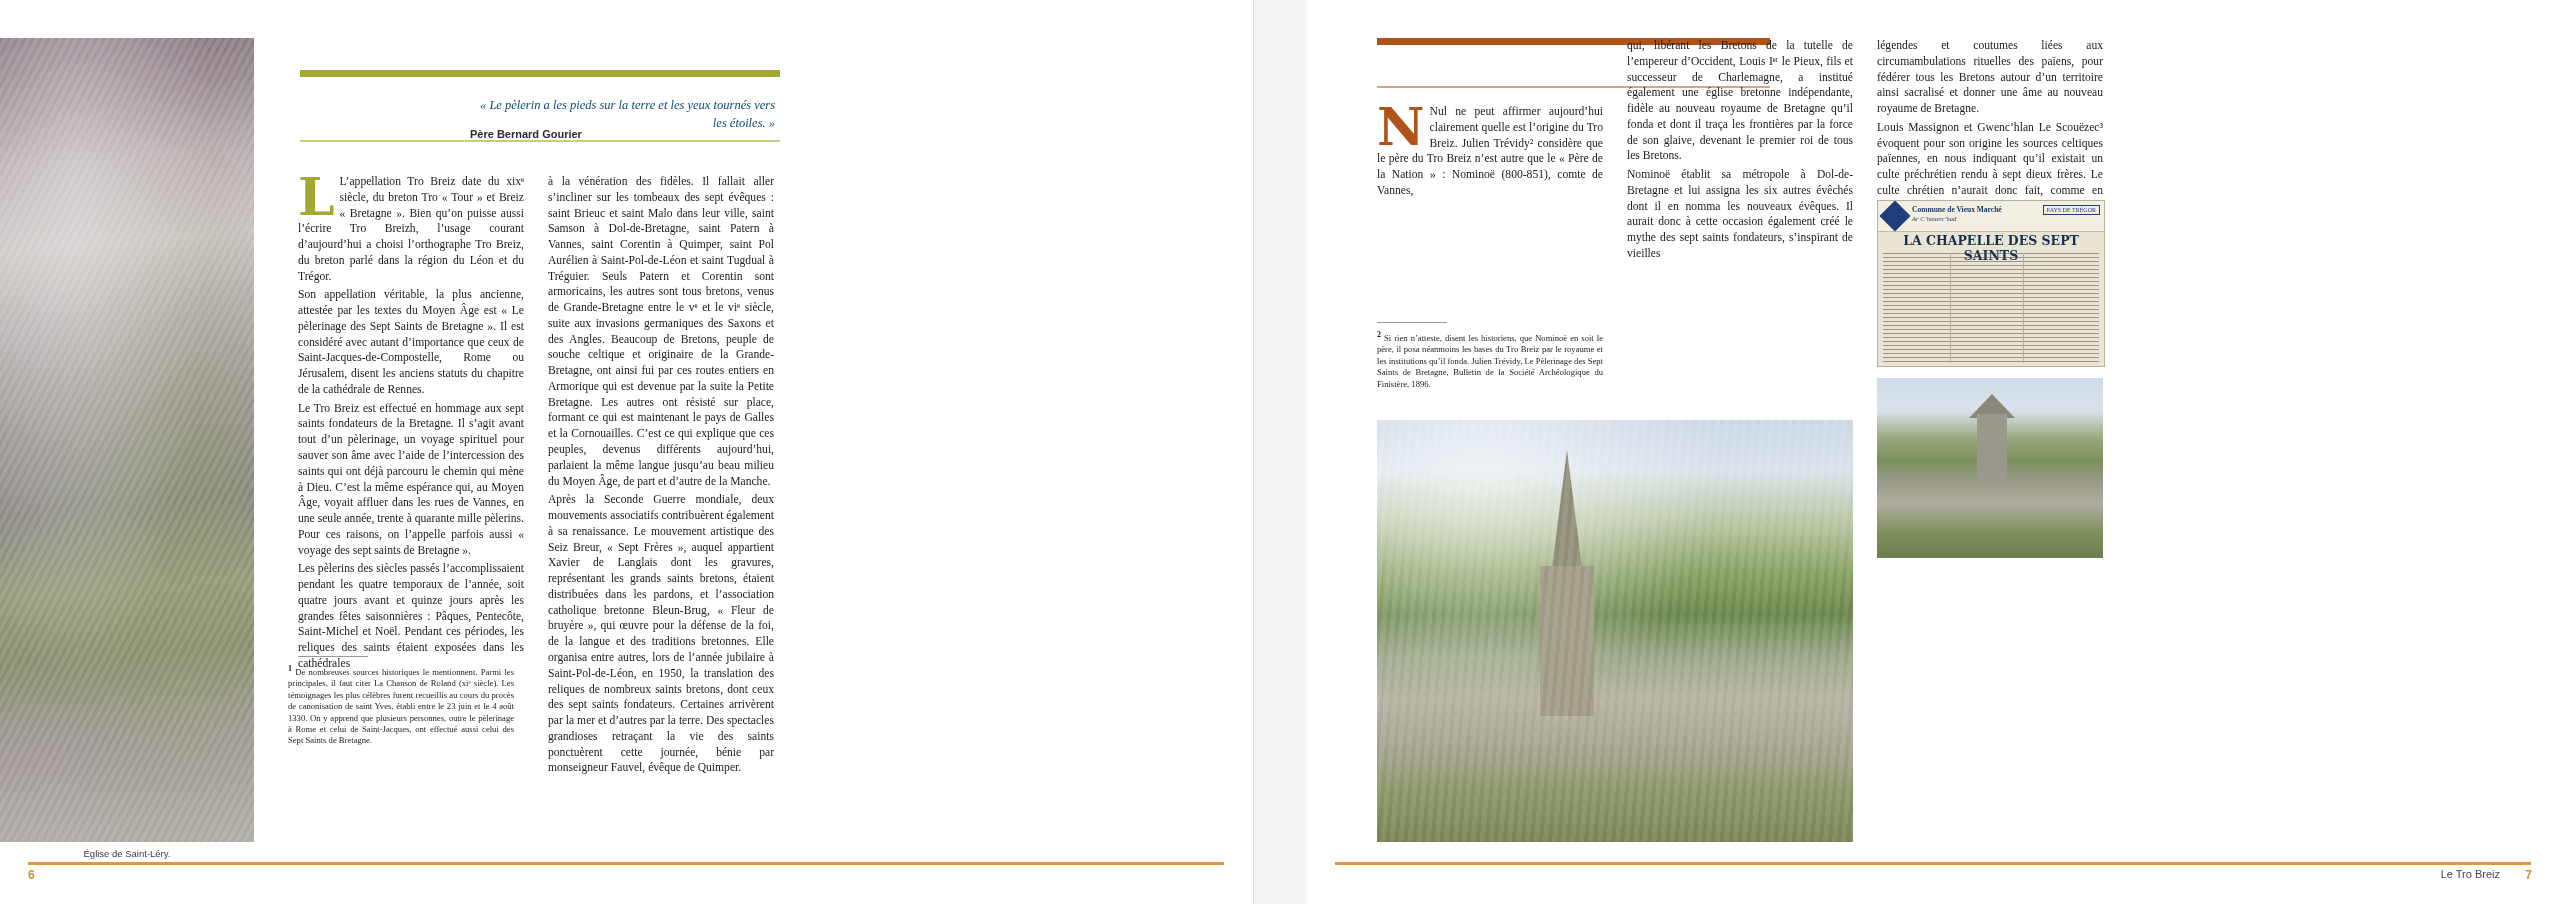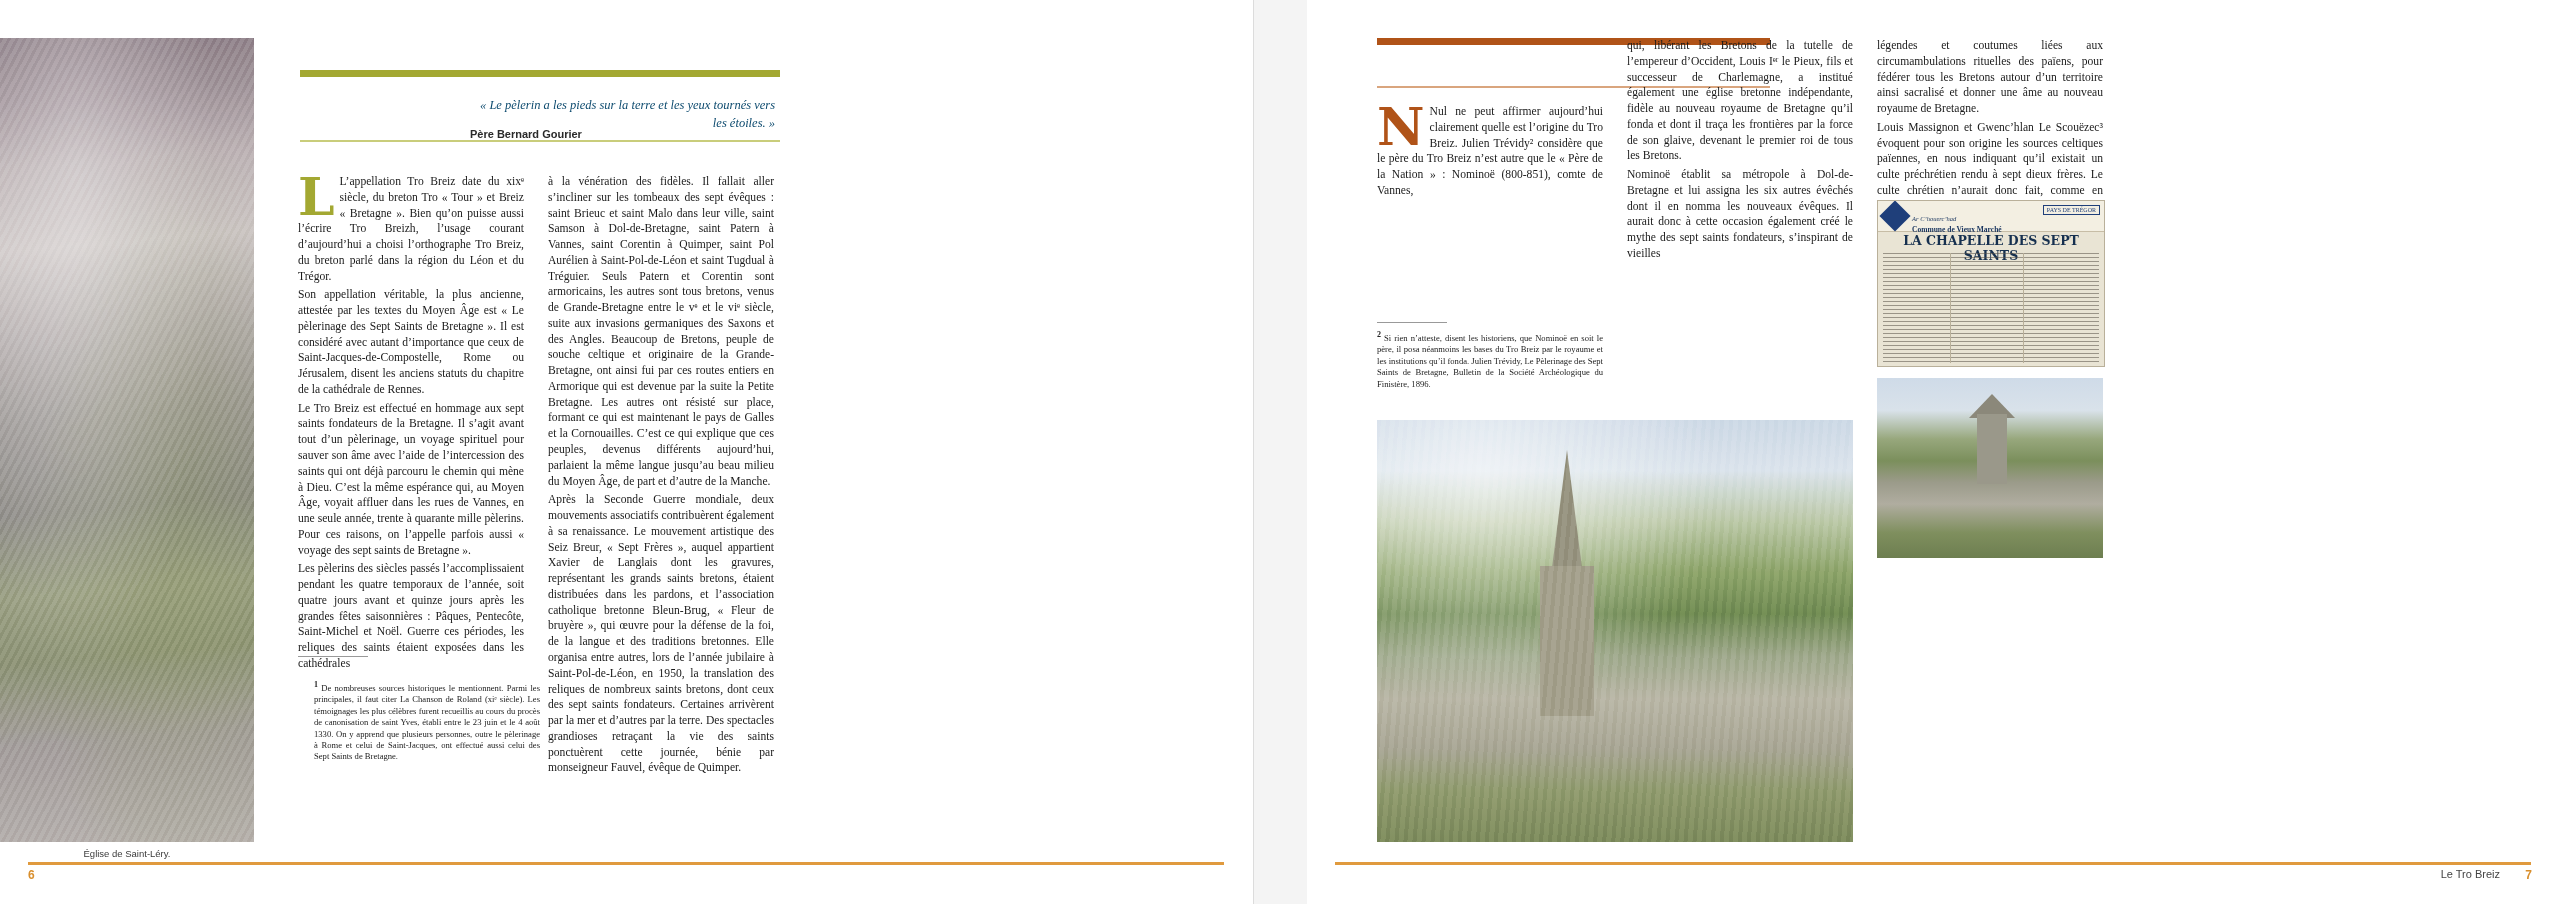--- a/index.html
+++ b/index.html
@@ -36,22 +36,22 @@
   .epi-author{position:absolute;left:470px;top:128px;width:305px;text-align:left;
      font-size:11px;font-weight:bold;color:#2a2a2a;font-family:"Liberation Sans",sans-serif;}
 
   .colL{position:absolute;top:174px;width:226px;font-size:11.6px;line-height:1.36;
         text-align:justify;hyphens:auto;}
   .colL1{left:298px;}
   .colL2{left:548px;}
   .colL p{margin:0 0 3px 0;}
   .dropcap{float:left;font-family:"DejaVu Serif",serif;font-weight:bold;font-size:52px;
      line-height:.82;color:#a3a832;margin:2px 5px 0 0;}
-  .fn{position:absolute;left:314px;top:664px;width:226px;font-size:8.6px;line-height:1.33;
-      text-align:justify;color:#222;margin-top:16px;}
+  .fn{position:absolute;left:288px;top:664px;width:226px;font-size:8.6px;line-height:1.33;
+      text-align:justify;color:#222;}
   .fn .num{font-size:8px;vertical-align:super;font-weight:bold;}
   .fn-rule{position:absolute;left:298px;top:656px;width:70px;height:1px;background:#999;}
 
   
   .rule-top-r{position:absolute;left:70px;top:38px;width:393px;height:7px;background:#b05318;}
   .title-r{position:absolute;left:68px;top:50px;width:500px;
      font-family:"DejaVu Serif",serif;font-weight:bold;font-size:20.5px;line-height:1.15;color:#b05318;}
   .rule-under-r{position:absolute;left:70px;top:86px;width:393px;height:2px;background:#d9a57e;}
 
   .colR{position:absolute;font-size:11.6px;line-height:1.36;text-align:justify;hyphens:auto;}
@@ -81,21 +81,21 @@
      border-left:15px solid transparent;border-right:15px solid transparent;border-bottom:118px solid #96937f;}
   .spire-body{position:absolute;left:163px;top:146px;width:54px;height:150px;background:#a39f8b;}
 
   .news-clip{position:absolute;left:570px;top:200px;width:226px;height:165px;
      background:#e9e4d4;border:1px solid #b9b09a;overflow:hidden;}
   .news-top{position:absolute;left:0;top:0;width:100%;height:30px;background:#f3efe2;
      border-bottom:1px solid #c7bda6;}
   .news-crest{position:absolute;left:6px;top:4px;width:22px;height:22px;
      background:#1f3f7a;transform:rotate(45deg);}
   .news-commune{position:absolute;left:34px;top:4px;font-size:7.5px;font-weight:bold;
-     color:#18345e;font-family:"Liberation Serif",serif;margin-top:20px;}
+     color:#18345e;font-family:"Liberation Serif",serif;}
   .news-sub{position:absolute;left:34px;top:14px;font-size:6.5px;color:#18345e;font-style:italic;}
   .news-logo{position:absolute;right:4px;top:4px;font-size:6px;color:#1f3f7a;
      border:1px solid #1f3f7a;padding:1px 3px;}
   .news-head{position:absolute;left:0;top:32px;width:100%;text-align:center;
      font-family:"DejaVu Serif",serif;font-weight:bold;font-size:12.5px;color:#16304f;}
   .news-body{position:absolute;left:5px;top:52px;right:5px;bottom:3px;
      background:repeating-linear-gradient(180deg,#5a5348 0 1px, transparent 1px 4px);opacity:.55;}
   .news-cols{position:absolute;left:5px;top:52px;right:5px;bottom:3px;
      background:linear-gradient(90deg,transparent 0 31%, #b9b09a 31% 31.4%, transparent 31.4% 65%,
                 #b9b09a 65% 65.4%, transparent 65.4% 100%);}
@@ -130,21 +130,21 @@
     <div class="rule-top"></div>
     <div class="rule-under"></div>
 
     <div class="epigraph">« Le pèlerin a les pieds sur la terre et les yeux tournés vers les étoiles. »</div>
     <div class="epi-author">Père Bernard Gourier</div>
 
     <div class="colL colL1">
       <p><span class="dropcap">L</span><span>L’appellation Tro Breiz date du xixᵉ siècle, du breton Tro « Tour » et Breiz « Bretagne ». Bien qu’on puisse aussi l’écrire Tro Breizh, l’usage courant d’aujourd’hui a choisi l’orthographe Tro Breiz, du breton parlé dans la région du Léon et du Trégor.</span></p>
       <p>Son appellation véritable, la plus ancienne, attestée par les textes du Moyen Âge est « Le pèlerinage des Sept Saints de Bretagne ». Il est considéré avec autant d’importance que ceux de Saint-Jacques-de-Compostelle, Rome ou Jérusalem, disent les anciens statuts du chapitre de la cathédrale de Rennes.</p>
       <p>Le Tro Breiz est effectué en hommage aux sept saints fondateurs de la Bretagne. Il s’agit avant tout d’un pèlerinage, un voyage spirituel pour sauver son âme avec l’aide de l’intercession des saints qui ont déjà parcouru le chemin qui mène à Dieu. C’est la même espérance qui, au Moyen Âge, voyait affluer dans les rues de Vannes, en une seule année, trente à quarante mille pèlerins. Pour ces raisons, on l’appelle parfois aussi « voyage des sept saints de Bretagne ».</p>
-      <p>Les pèlerins des siècles passés l’accomplissaient pendant les quatre temporaux de l’année, soit quatre jours avant et quinze jours après les grandes fêtes saisonnières : Pâques, Pentecôte, Saint-Michel et Noël. Guerre ces périodes, les reliques des saints étaient exposées dans les cathédrales</p>
+      <p>Les pèlerins des siècles passés l’accomplissaient pendant les quatre temporaux de l’année, soit quatre jours avant et quinze jours après les grandes fêtes saisonnières : Pâques, Pentecôte, Saint-Michel et Noël. Pendant ces périodes, les reliques des saints étaient exposées dans les cathédrales</p>
     </div>
 
     <div class="fn-rule"></div>
     <div class="fn">
       <span class="num">1</span>
       <span>De nombreuses sources historiques le mentionnent. Parmi les principales, il faut citer La Chanson de Roland (xiᵉ siècle). Les témoignages les plus célèbres furent recueillis au cours du procès de canonisation de saint Yves, établi entre le 23 juin et le 4 août 1330. On y apprend que plusieurs personnes, outre le pèlerinage à Rome et celui de Saint-Jacques, ont effectué aussi celui des Sept Saints de Bretagne.</span>
     </div>
 
     <div class="colL colL2">
       <p>à la vénération des fidèles. Il fallait aller s’incliner sur les tombeaux des sept évêques : saint Brieuc et saint Malo dans leur ville, saint Samson à Dol-de-Bretagne, saint Patern à Vannes, saint Corentin à Quimper, saint Pol Aurélien à Saint-Pol-de-Léon et saint Tugdual à Tréguier. Seuls Patern et Corentin sont armoricains, les autres sont tous bretons, venus de Grande-Bretagne entre le vᵉ et le viᵉ siècle, suite aux invasions germaniques des Saxons et des Angles. Beaucoup de Bretons, peuple de souche celtique et originaire de la Grande-Bretagne, ont ainsi fui par ces routes entiers en Armorique qui est devenue par la suite la Petite Bretagne. Les autres ont résisté sur place, formant ce qui est maintenant le pays de Galles et la Cornouailles. C’est ce qui explique que ces peuples, devenus différents aujourd’hui, parlaient la même langue jusqu’au beau milieu du Moyen Âge, de part et d’autre de la Manche.</p>

